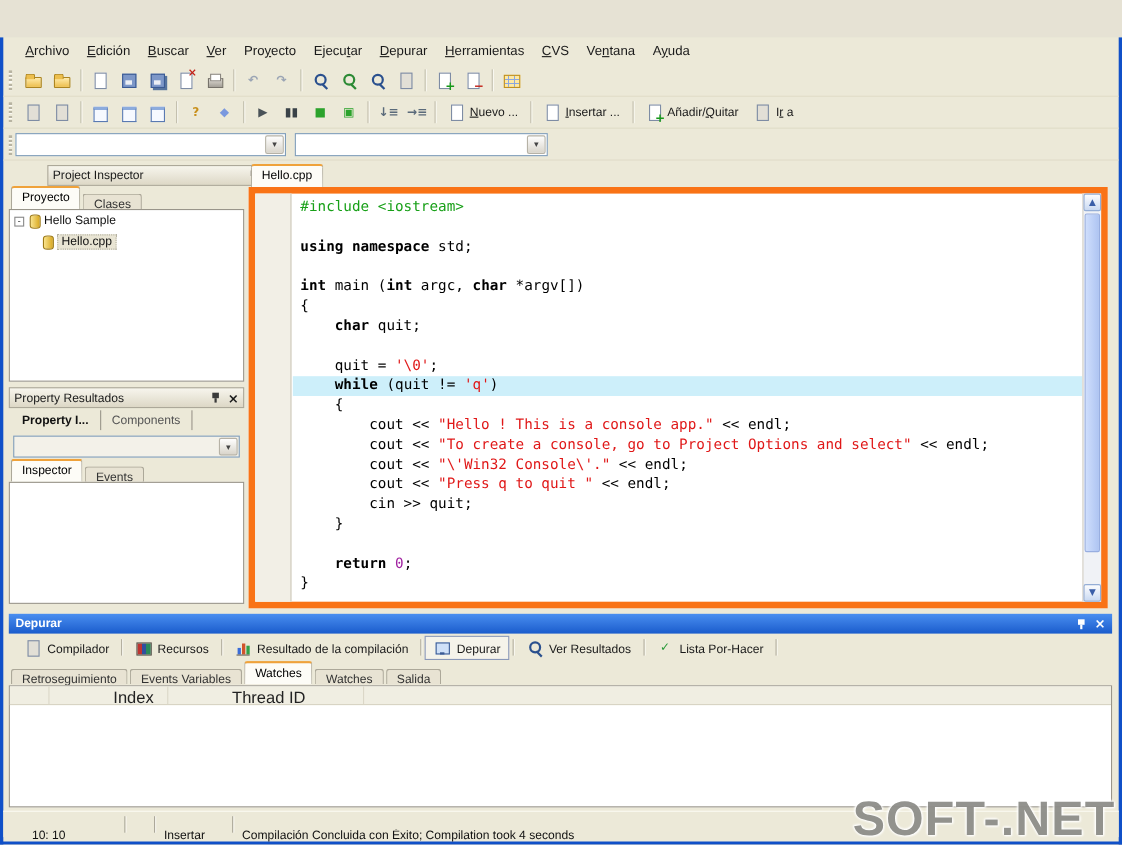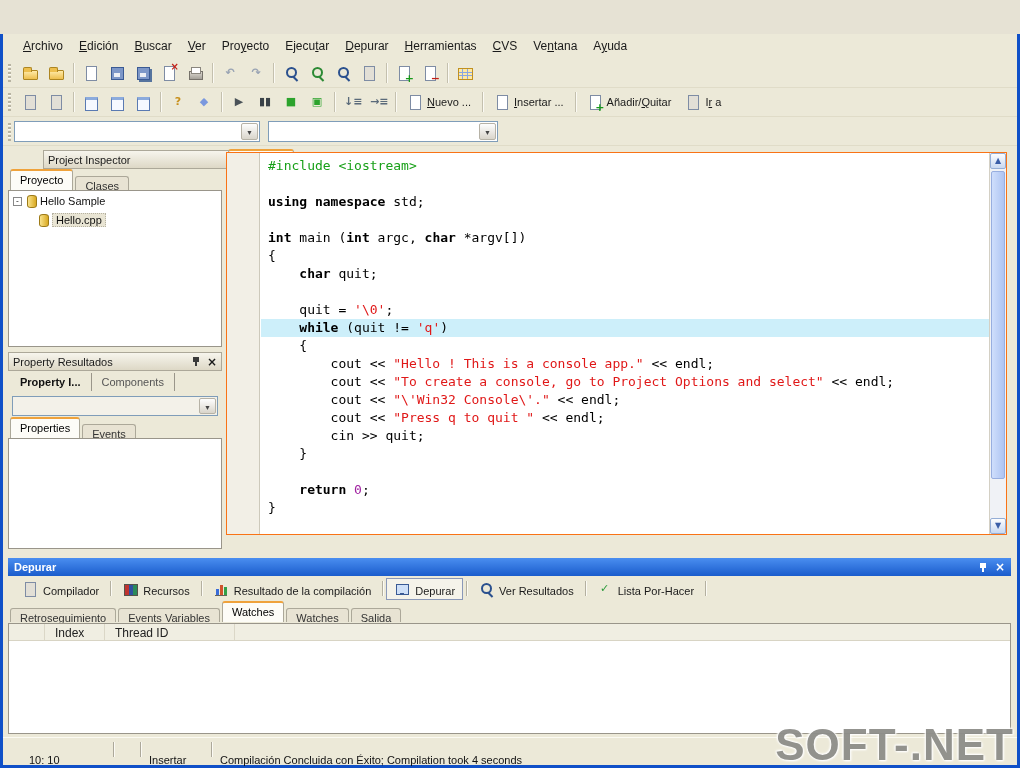--- a/index.html
+++ b/index.html
@@ -84,41 +84,41 @@
   .xtab.active{background:#fdfcf7;border-top:2px solid #efa23b;height:21px;color:#000;padding-top:3px;}
   .wbox{position:absolute;background:#fff;border:1px solid #99958a;}
   .tree-row{display:flex;align-items:center;gap:3px;font-size:11px;color:#111;padding:2px 0 1px 4px;}
   .tree-row .expander{width:9px;height:9px;border:1px solid #888;background:#fff;font:8px/7px "DejaVu Sans Mono",monospace;text-align:center;color:#333;flex:0 0 auto;}
   .tree-row.child{padding-left:28px;}
   .tree-label.selected{background:#e9e5d4;border:1px dotted #b6b2a2;padding:0 3px;}
   .flat-tabs{position:absolute;display:flex;font-size:11px;align-items:center;}
   .flat-tab{padding:3px 10px;border-right:1px solid #9a968a;color:#555;}
   .flat-tab.first{font-weight:bold;color:#111;}
   
-  #editor-frame{position:absolute;left:226px;top:152px;width:781px;height:383px;background:#fff;border:1px solid #f97316;}
+  #editor-frame{position:absolute;left:226px;top:170px;width:781px;height:383px;background:#fff;border:6px solid #f97316;}
   .gutter{position:absolute;left:0;top:0;bottom:0;width:33px;background:#f2efe6;border-right:1px solid #cdc9bb;}
   .code-area{position:absolute;left:34px;right:17px;top:0;bottom:0;overflow:hidden;padding-top:4px;}
   .code-line{height:18px;white-space:pre;font:13px/18px "DejaVu Sans Mono",monospace;padding-left:7px;}
   .code-line.hl{background:#cdeffa;}
   .sg-pl{color:#000;} .sg-kw{color:#000;font-weight:bold;} .sg-str{color:#e01818;} .sg-inc{color:#18a018;} .sg-num{color:#a020a0;}
   .scrollbar{position:absolute;right:0;top:0;bottom:0;width:17px;background:#f0f2f6;border-left:1px solid #d4d0c4;}
   .sb-btn{position:absolute;left:0;width:16px;height:16px;background:linear-gradient(#fdfdfe,#c9d9f2);border:1px solid #95aed6;border-radius:2px;
     color:#3a5ea8;font:8px/14px "DejaVu Sans",sans-serif;text-align:center;}
   .sb-thumb{position:absolute;left:1px;width:14px;background:linear-gradient(90deg,#cfdefc,#aec4f2);border:1px solid #98aee0;border-radius:2px;}
   
   #dbg-header{position:absolute;left:8px;top:558px;width:1003px;height:18px;color:#fff;font-weight:bold;font-size:11px;
     background:linear-gradient(180deg,#4a8ef0,#1a5ccc);display:flex;align-items:center;padding:0 6px;gap:6px;}
   #dbg-toolbar{position:absolute;left:8px;top:576px;width:1003px;height:25px;display:flex;align-items:center;padding-left:6px;}
   .dbg-btn{display:inline-flex;align-items:flex-end;gap:5px;background:transparent;border:1px solid transparent;
     font-size:11px;color:#1a1a1a;padding:2px 7px;}
   .dbg-btn.active{background:#f5f3ea;border:1px solid #8a98b8;}
   .v-sep{width:1px;height:15px;background:#b4b0a0;box-shadow:1px 0 0 #fbfaf4;margin:0 3px;flex:0 0 auto;}
   #dbg-tabs{left:10px;top:601px;}
   #dbg-body{left:8px;top:623px;width:1003px;height:111px;}
-  .cols{position:absolute;left:0;right:0;top:0;height:17px;background:#f0eee2;border-bottom:1px solid #d8d4c4;display:flex;font-size:12px;color:#222;}
+  .cols{position:absolute;left:0;right:0;top:0;height:17px;background:#f0eee2;border-bottom:1px solid #d8d4c4;display:flex;font-size:15px;color:#222;gap:48px;}
   .colcell{border-right:1px solid #dbd7c7;padding:2px 0 0 10px;}
   
   #statusbar{position:absolute;left:3px;right:3px;top:737px;height:24px;background:#ece9d8;border-top:1px solid #fbfaf2;display:flex;align-items:center;font-size:11px;color:#111;}
   .st-sep{width:1px;height:15px;background:#aca89a;box-shadow:1px 0 0 #fbfaf4;}
   .st-cell{padding:0 8px;white-space:nowrap;overflow:hidden;margin-top:21px;}
   
   #watermark{position:absolute;right:6px;bottom:1px;display:flex;align-items:center;z-index:50;opacity:.95;
     font:bold 44px/44px "Liberation Sans",sans-serif;color:#8e8e8a;letter-spacing:1px;
     text-shadow:0 0 2px #fff,0 0 3px #fff,1px 1px 2px #fff,-1px -1px 2px #fff;}
   #watermark .badge{background:#97979b;border:3px solid #d2d2ce;border-radius:14px;color:#fff;
@@ -310,21 +310,21 @@
   </div>
   <div class="flat-tabs" id="prop-toptabs" style="left:10px;top:373px;width:210px;">
       <span class="flat-tab first">Property I...</span>
       <span class="flat-tab">Components</span>
     </div>
   <div class="combo" style="left:12px;top:396px;width:206px;height:20px;background:#f3f1e9;">
     <span class="val"></span>
     <span class="arrow">▼</span>
   </div>
   <div class="tabs" id="prop-tabs" style="left:10px;top:417px;height:21px;">
-      <span class="xtab active">Properties</span>
+      <span class="xtab active">Inspector</span>
       <span class="xtab">Events</span>
     </div>
   <div class="wbox" style="left:8px;top:438px;width:214px;height:111px;"></div>
 
   <div class="tabs" style="left:228px;top:149px;height:21px;">
     <span class="xtab active">Hello.cpp</span>
   </div>
   <div id="editor-frame">
     <div class="gutter"></div>
     <div class="code-area" id="code">

